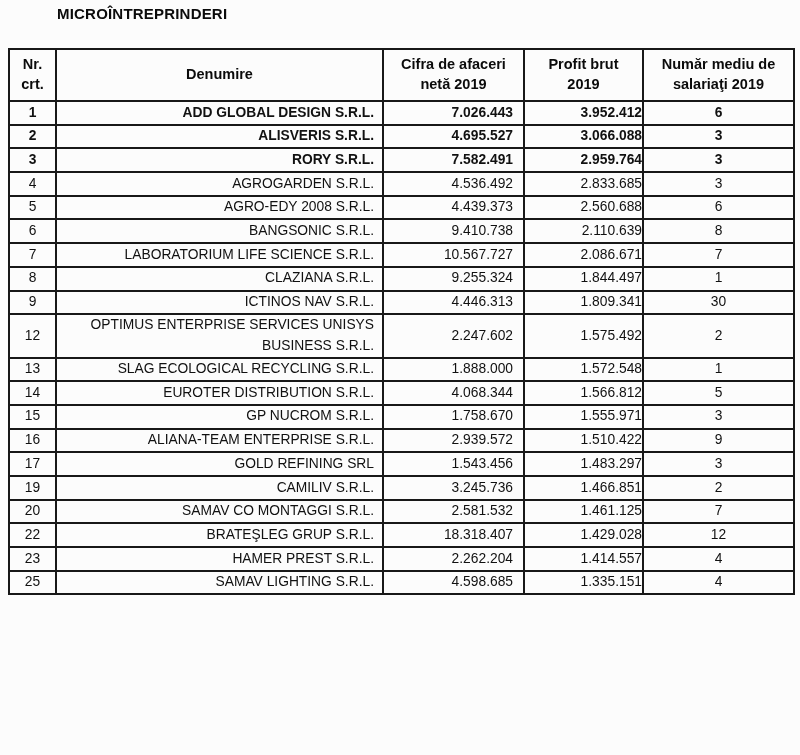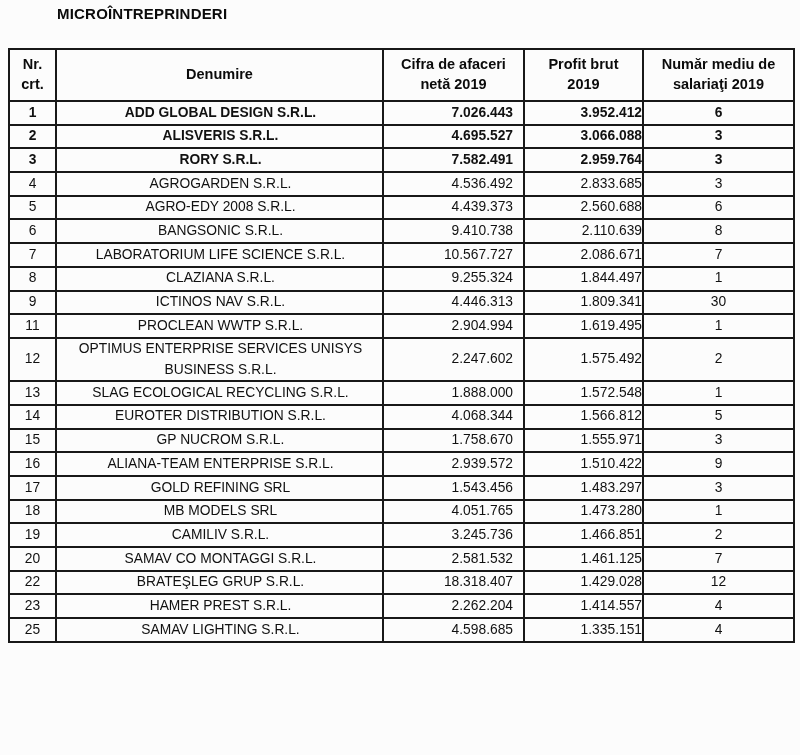--- a/index.html
+++ b/index.html
@@ -55,21 +55,21 @@
   }
   tbody td {
     height: 23.7px;
     font-size: 13.8px;
     vertical-align: middle;
     padding: 0;
     line-height: 1.5;
     color: #111;
   }
   td.nr     { text-align: center; }
-  td.name   { text-align: center; padding-left: 10px; padding-right: 8px; }
+  td.name   { text-align: right; padding-left: 10px; padding-right: 8px; }
   td.cifra  { text-align: right; padding-right: 10px; padding-left: 10px; }
   td.profit { text-align: right; }
   td.sal    { text-align: center; }
   tr.bold td { font-weight: bold; }
 </style>
 </head>
 <body>
 
 <div class="page-title">MICROÎNTREPRINDERI</div>
 
@@ -152,27 +152,20 @@
         <td class="sal">1</td>
       </tr>
       <tr>
         <td class="nr">9</td>
         <td class="name">ICTINOS NAV S.R.L.</td>
         <td class="cifra">4.446.313</td>
         <td class="profit">1.809.341</td>
         <td class="sal">30</td>
       </tr>
       <tr>
-        <td class="nr">11</td>
-        <td class="name">PROCLEAN WWTP S.R.L.</td>
-        <td class="cifra">2.904.994</td>
-        <td class="profit">1.619.495</td>
-        <td class="sal">1</td>
-      </tr>
-      <tr>
         <td class="nr">12</td>
         <td class="name">OPTIMUS ENTERPRISE SERVICES UNISYS BUSINESS S.R.L.</td>
         <td class="cifra">2.247.602</td>
         <td class="profit">1.575.492</td>
         <td class="sal">2</td>
       </tr>
       <tr>
         <td class="nr">13</td>
         <td class="name">SLAG ECOLOGICAL RECYCLING S.R.L.</td>
         <td class="cifra">1.888.000</td>
@@ -201,27 +194,20 @@
         <td class="sal">9</td>
       </tr>
       <tr>
         <td class="nr">17</td>
         <td class="name">GOLD REFINING SRL</td>
         <td class="cifra">1.543.456</td>
         <td class="profit">1.483.297</td>
         <td class="sal">3</td>
       </tr>
       <tr>
-        <td class="nr">18</td>
-        <td class="name">MB MODELS SRL</td>
-        <td class="cifra">4.051.765</td>
-        <td class="profit">1.473.280</td>
-        <td class="sal">1</td>
-      </tr>
-      <tr>
         <td class="nr">19</td>
         <td class="name">CAMILIV S.R.L.</td>
         <td class="cifra">3.245.736</td>
         <td class="profit">1.466.851</td>
         <td class="sal">2</td>
       </tr>
       <tr>
         <td class="nr">20</td>
         <td class="name">SAMAV CO MONTAGGI S.R.L.</td>
         <td class="cifra">2.581.532</td>

